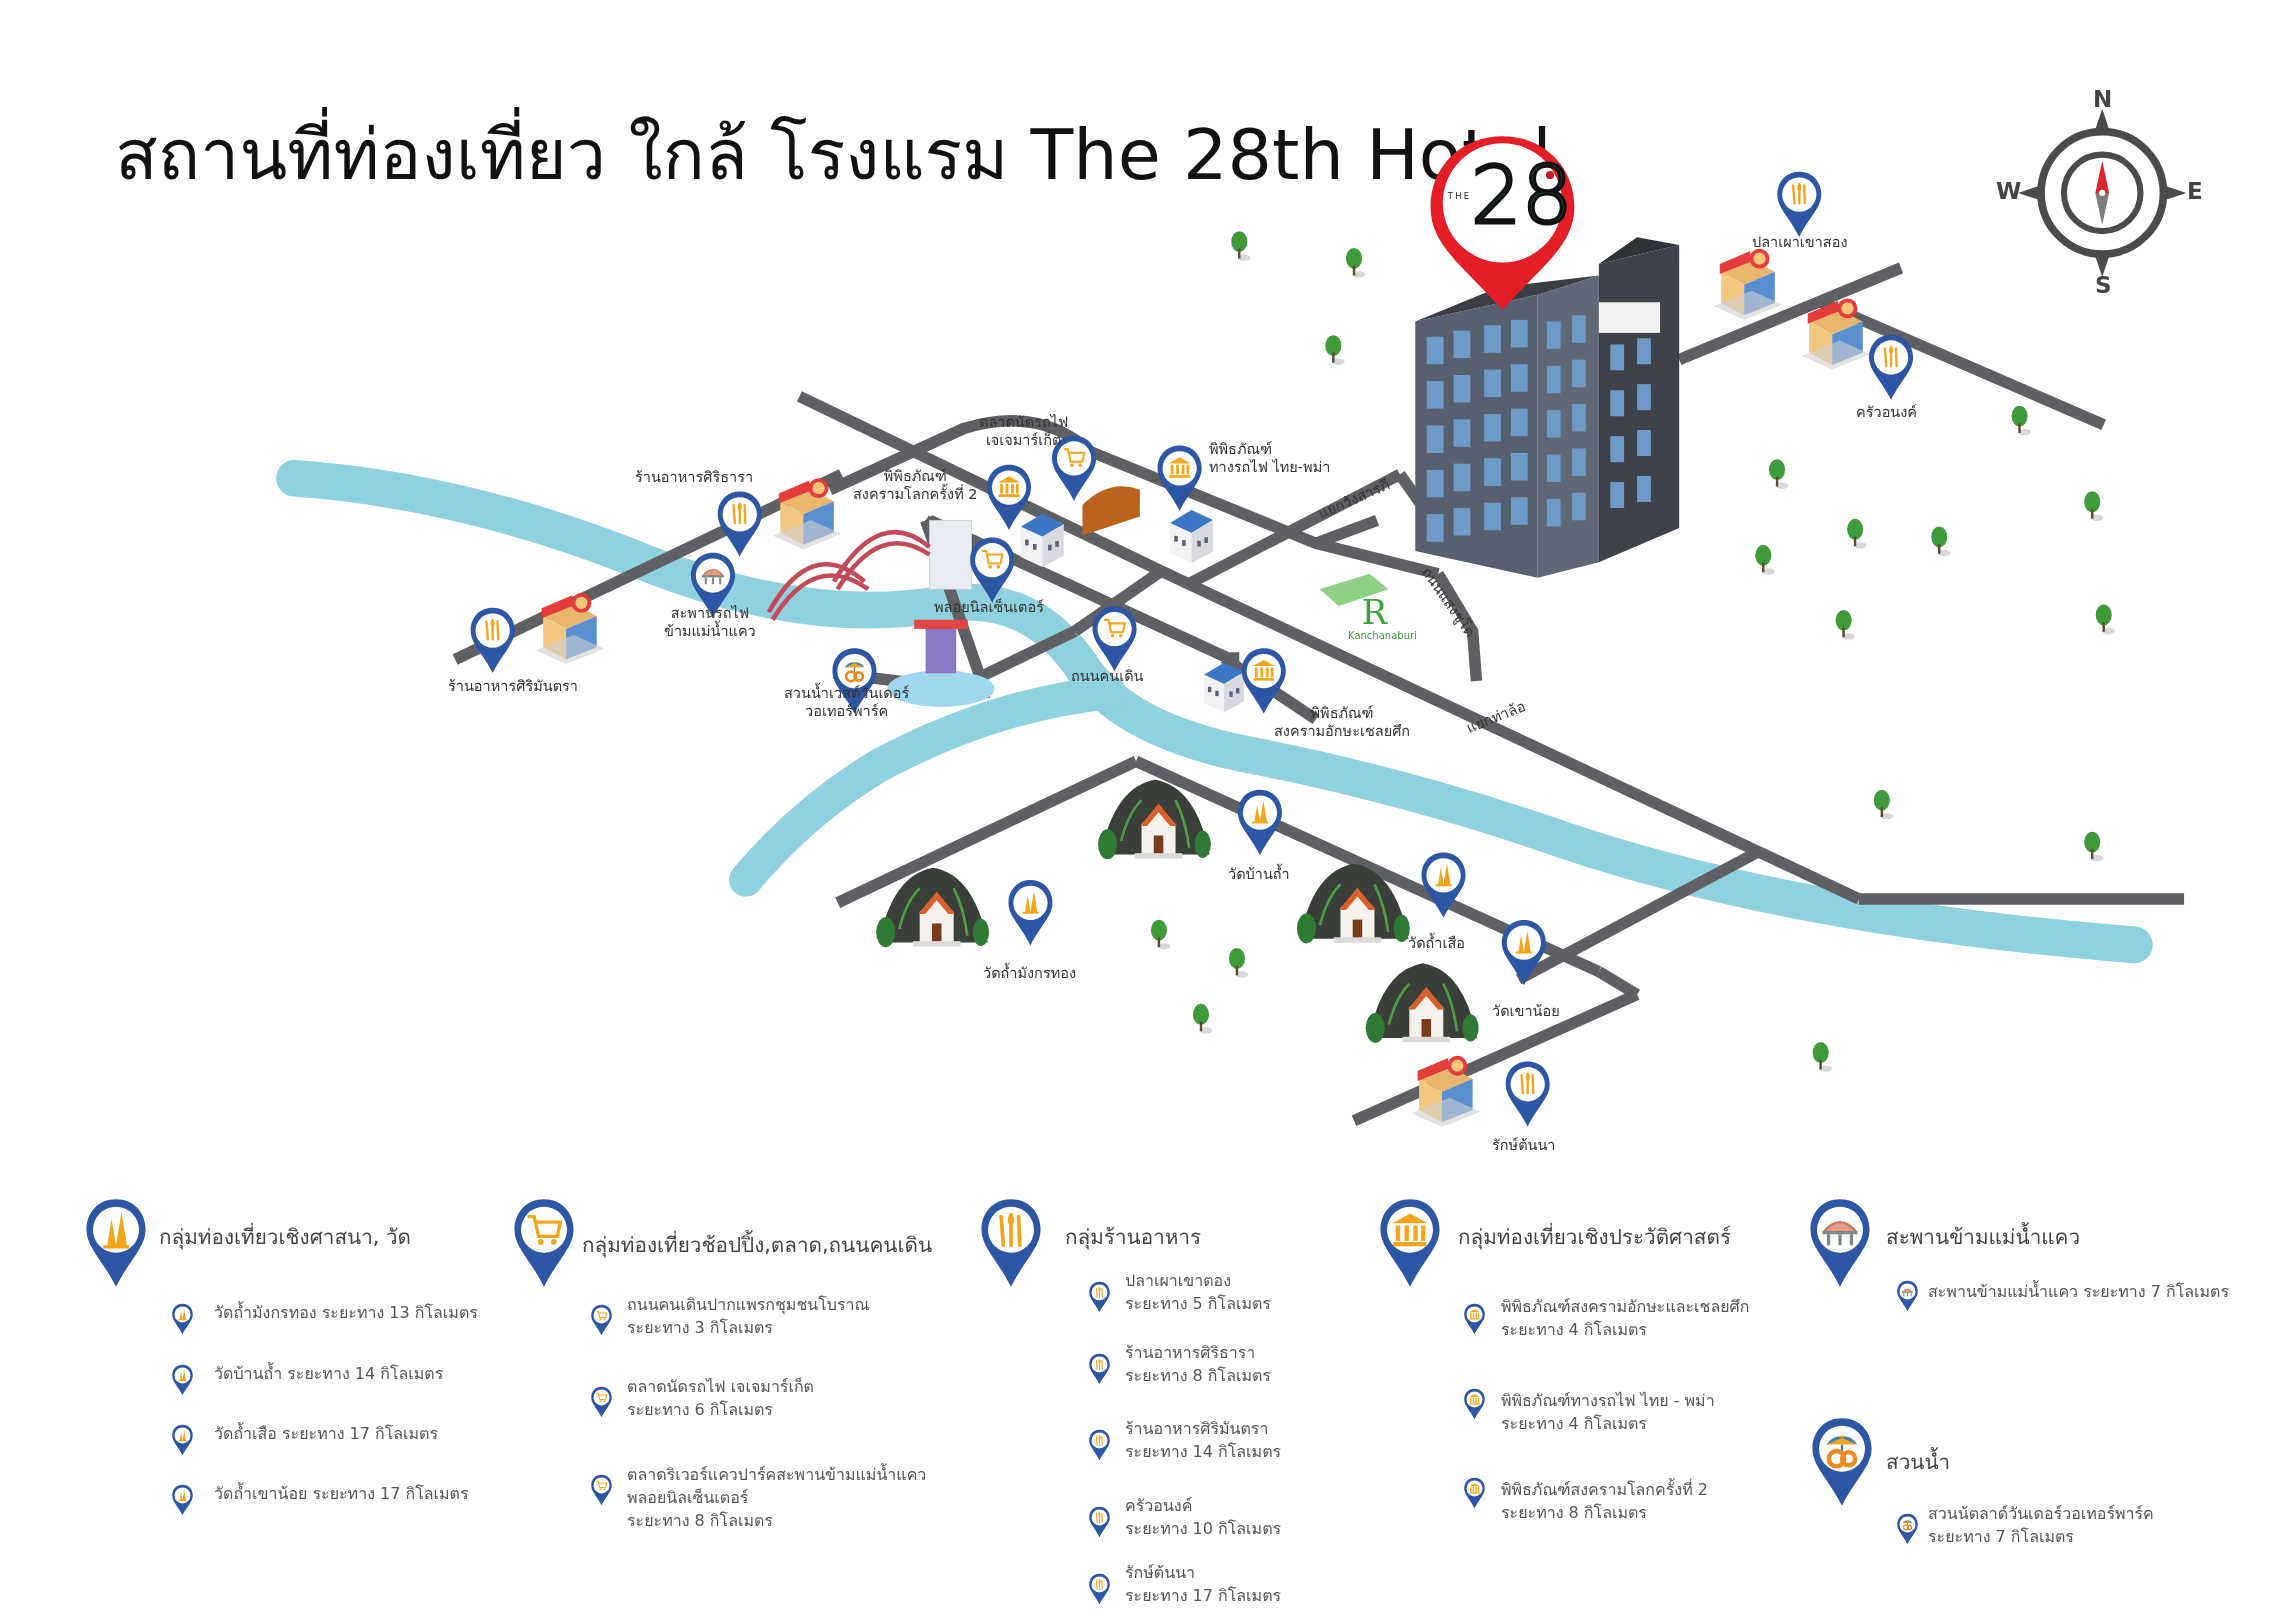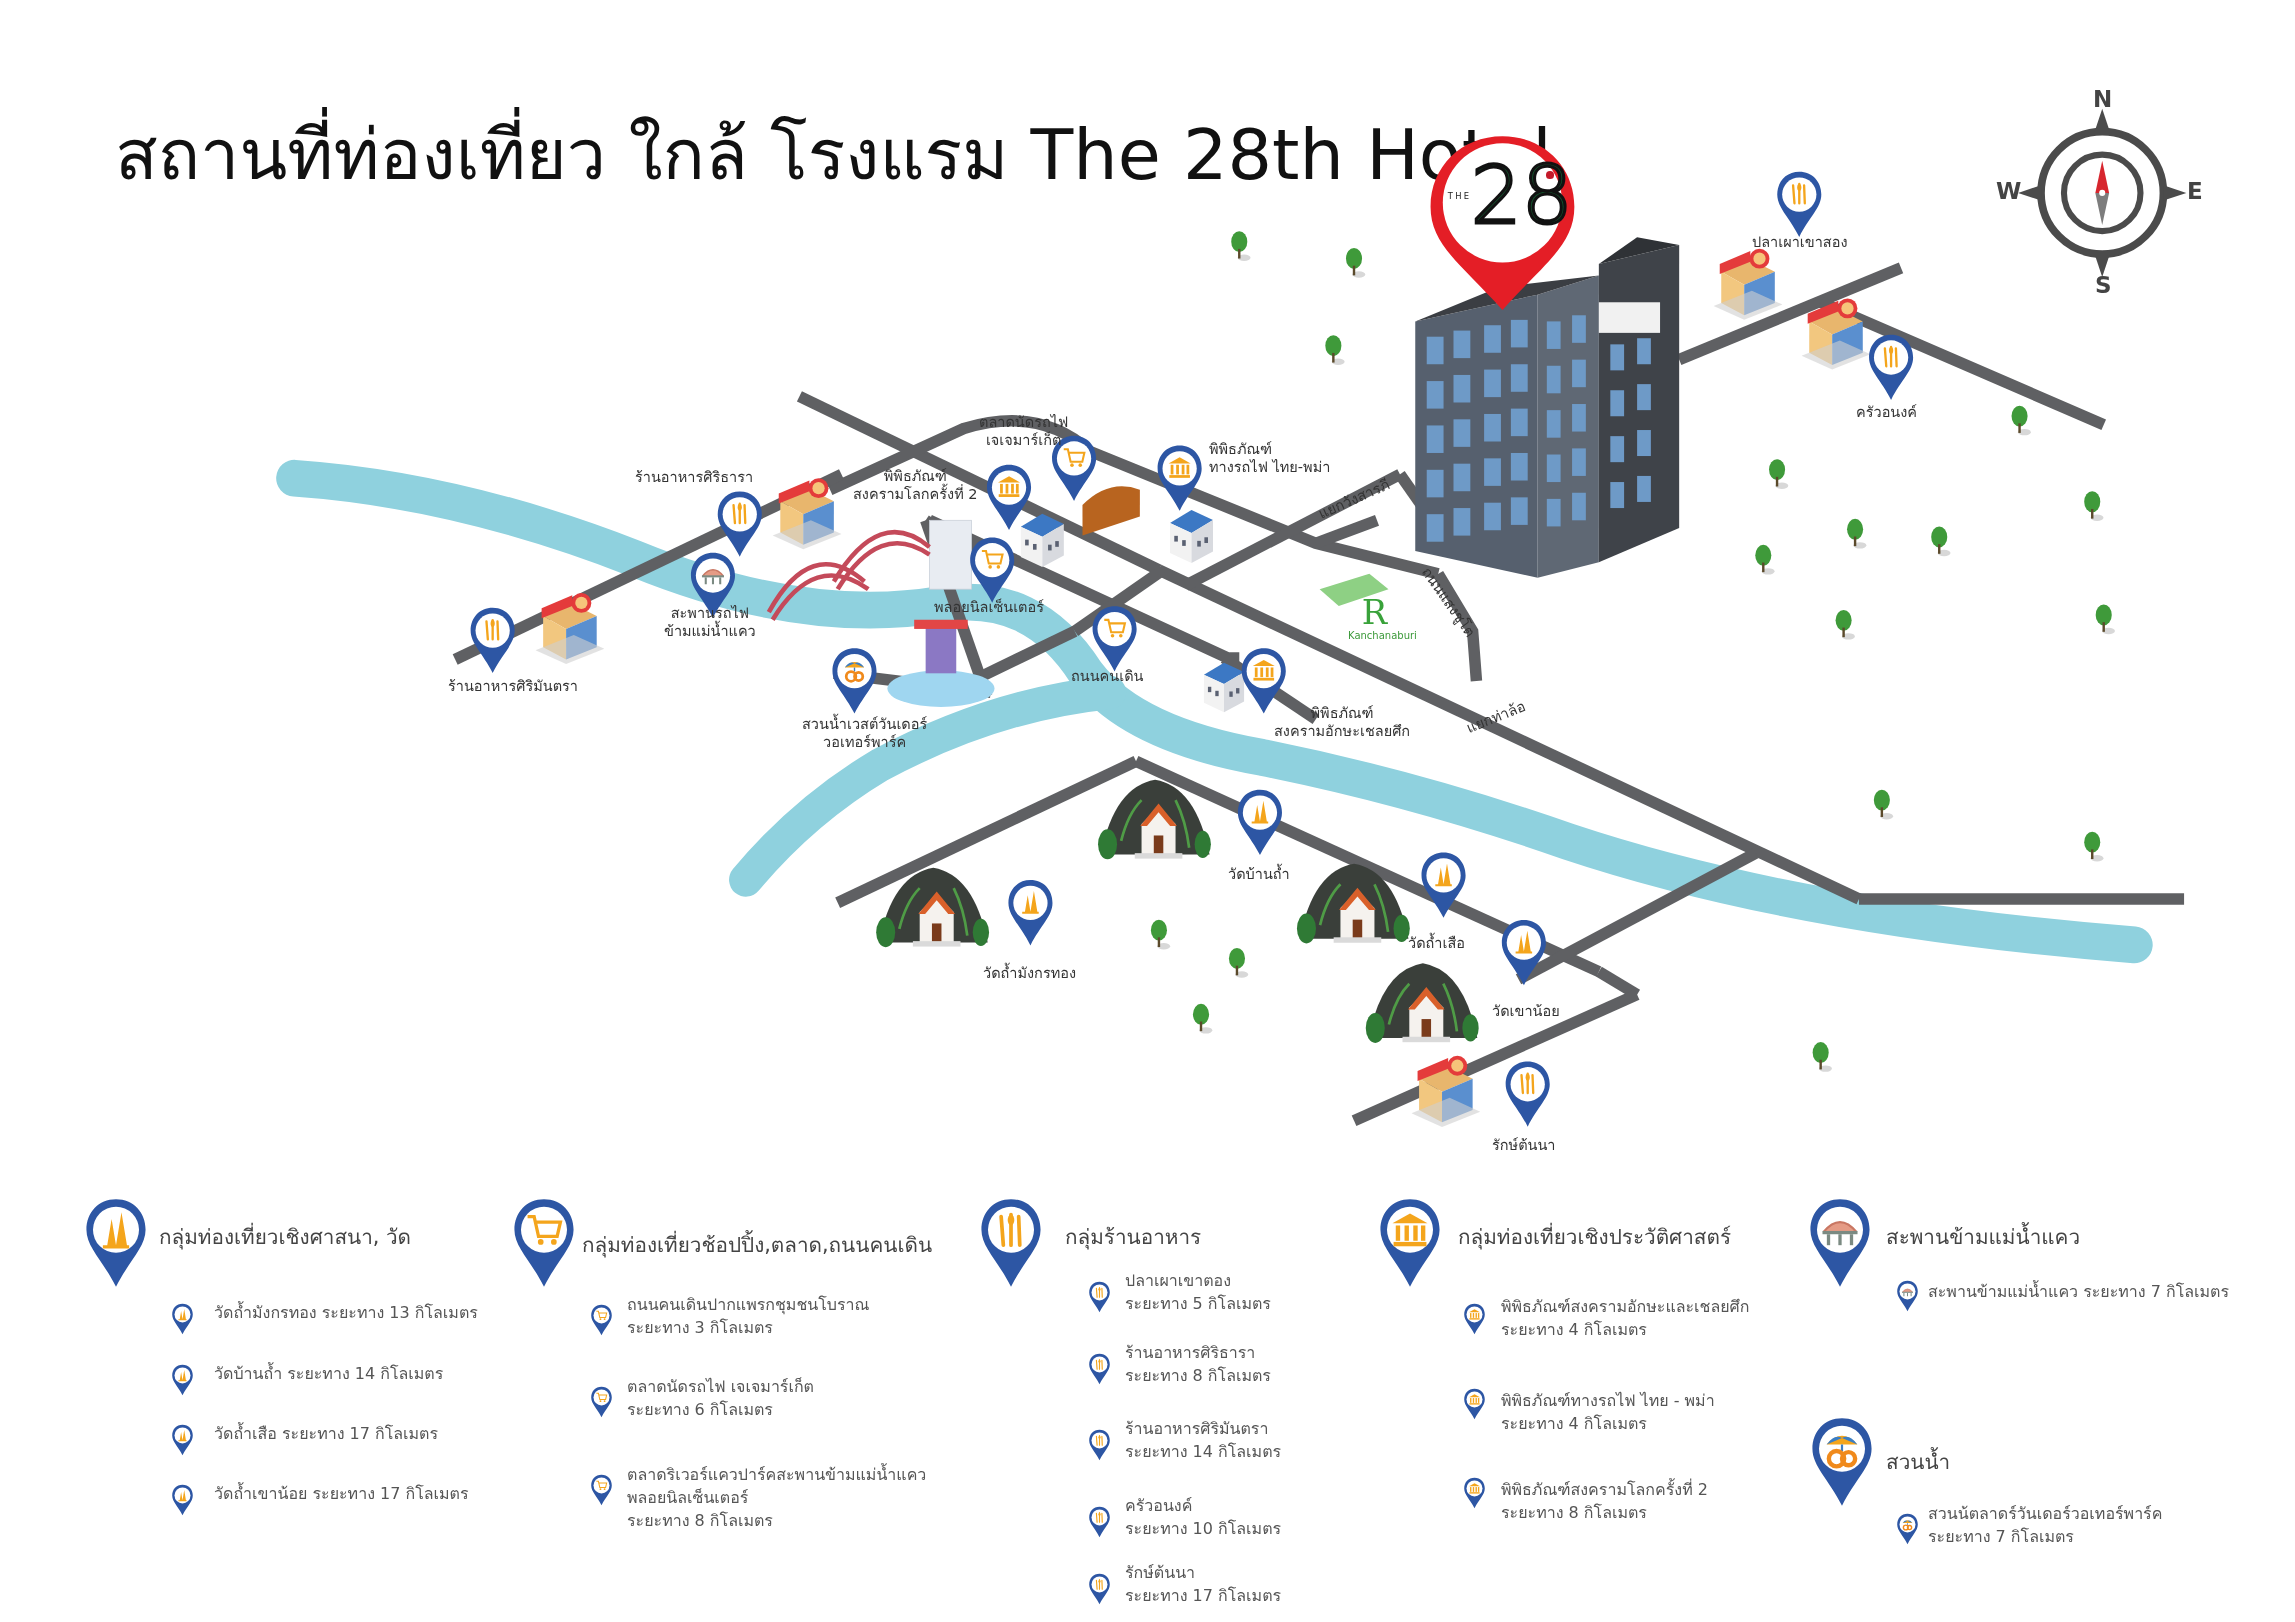--- a/index.html
+++ b/index.html
@@ -302,21 +302,21 @@
 สงครามโลกครั้งที่ 2</div>
 <div class="map-label" style="left:1209px;top:440px;white-space:pre-line;text-align:left;">พิพิธภัณฑ์
 ทางรถไฟ ไทย-พม่า</div>
 <div class="map-label" style="left:1316px;top:490px;transform:rotate(-24deg);">แยกวังสารภี</div>
 <div class="map-label" style="left:1408px;top:593px;transform:rotate(55deg);">ถนนแสงชูโต</div>
 <div class="map-label" style="left:1465px;top:708px;transform:rotate(-22deg);">แยกท่าล้อ</div>
 <div class="map-label" style="left:934px;top:598px;">พลอยนิลเซ็นเตอร์</div>
 <div class="map-label" style="left:1071px;top:667px;">ถนนคนเดิน</div>
 <div class="map-label" style="left:1274px;top:704px;white-space:pre-line;">พิพิธภัณฑ์
 สงครามอักษะเชลยศึก</div>
-<div class="map-label" style="left:784px;top:715px;white-space:pre-line;margin-left:18px;">สวนน้ำเวสต์วันเดอร์
+<div class="map-label" style="left:784px;top:684px;white-space:pre-line;">สวนน้ำเวสต์วันเดอร์
 วอเทอร์พาร์ค</div>
 <div class="map-label" style="left:1348px;top:627px;font-size:10px;color:#3c9a3a;">Kanchanaburi</div>
 <div class="map-label" style="left:1228px;top:865px;text-align:right;">วัดบ้านถ้ำ</div>
 <div class="map-label" style="left:983px;top:964px;">วัดถ้ำมังกรทอง</div>
 <div class="map-label" style="left:1408px;top:934px;">วัดถ้ำเสือ</div>
 <div class="map-label" style="left:1492px;top:1002px;">วัดเขาน้อย</div>
 <div class="map-label" style="left:1492px;top:1136px;">รักษ์ต้นนา</div>
 
 <div>
   <svg class="big-pin" style="left:83px;top:1197px;" width="66" height="92" viewBox="0 0 60 84">
@@ -486,17 +486,17 @@
   <svg class="big-pin" style="left:1809px;top:1416px;" width="66" height="92" viewBox="0 0 60 84">
       <use href="#pin"></use>
       <use href="#ico-water" x="10" y="10" width="40" height="40"></use>
     </svg>
   <div class="legend-head" style="left:1886px;top:1445px;">สวนน้ำ</div>
   <div class="legend-item" style="left:1928px;top:1502px;">
     <svg class="sm-pin" width="23" height="32" viewBox="0 0 60 84" style="left:-32px;top:10.7px;">
         <use href="#pin"></use>
         <use href="#ico-water" x="12" y="12" width="36" height="36"></use>
       </svg>
-    <div>สวนน้ตลาดร์วันเดอร์วอเทอร์พาร์ค</div>
+    <div>สวนน้ตลาด์วันเดอร์วอเทอร์พาร์ค</div>
     <div>ระยะทาง 7 กิโลเมตร</div>
   </div>
 </div>
 
 
 </body></html>

